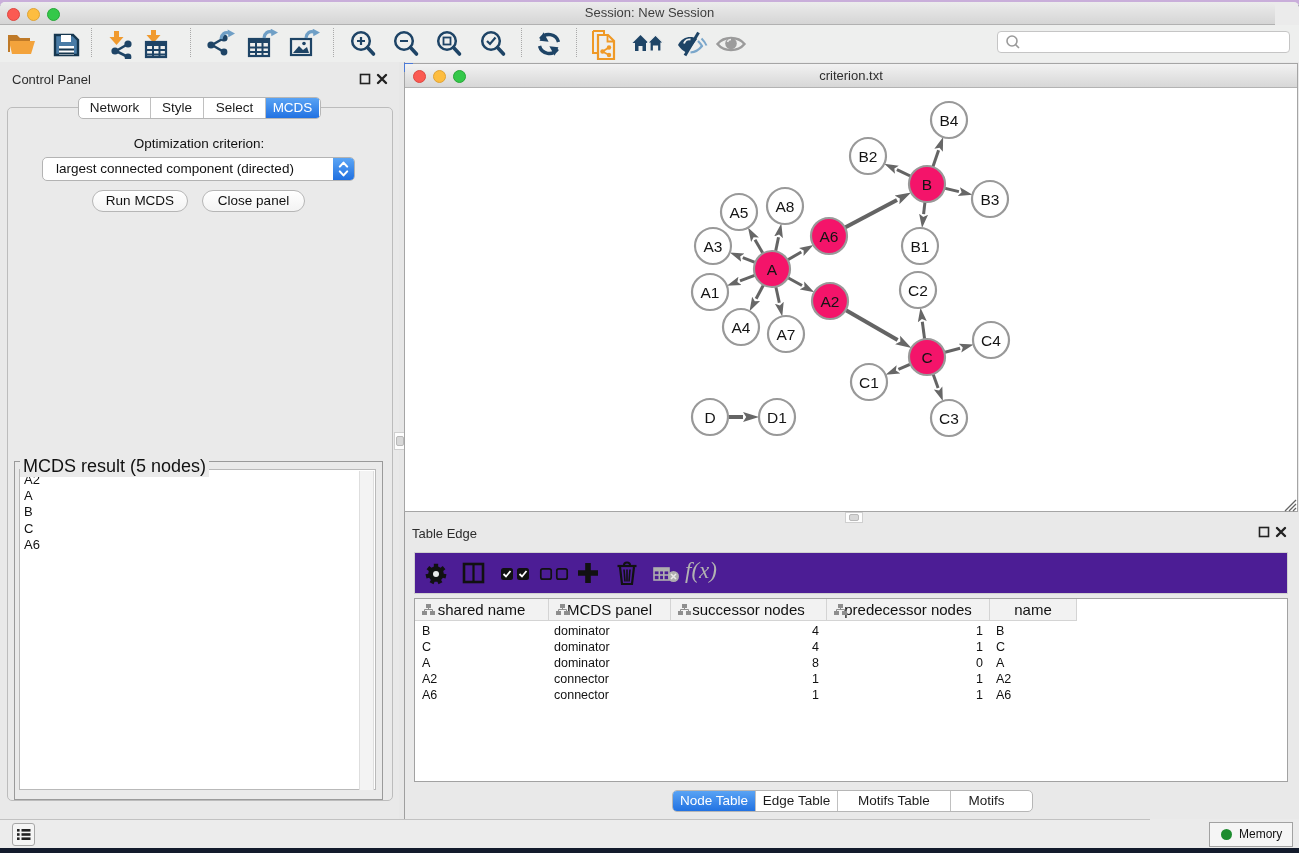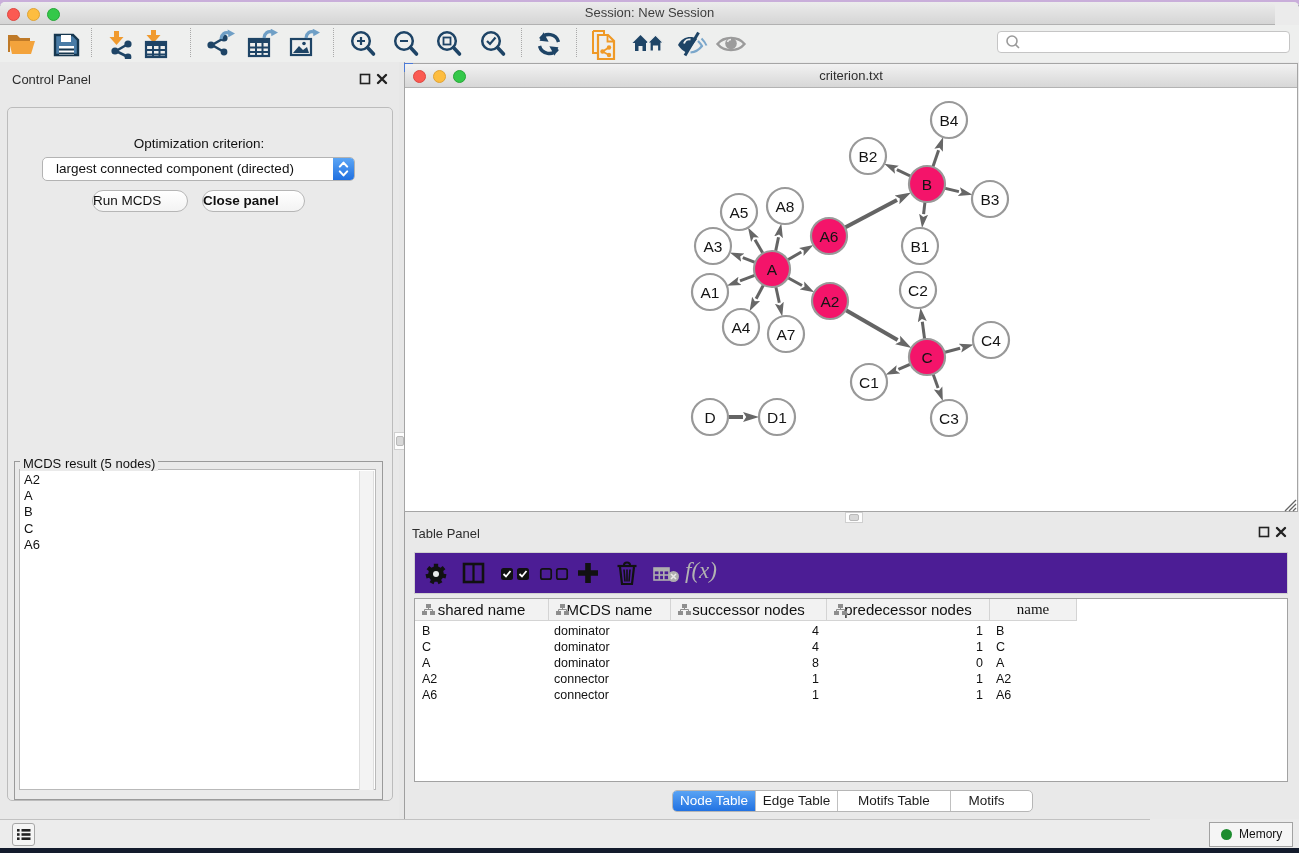--- a/index.html
+++ b/index.html
@@ -23,25 +23,25 @@
 #cpPanel{left:7px;top:45px;width:384px;height:692px;border:1px solid #bcbcbc;border-radius:5px;background:#eaeaea;}
 .seg{display:flex;height:20px;background:#fff;border:1px solid #b6b6b6;border-radius:5px;overflow:hidden;}
 .seg div{font-size:13.5px;color:#1c1c1c;text-align:center;line-height:20px;border-left:1px solid #c0c0c0;}
 .seg div:first-child{border-left:none;}
 .seg .sel{background:linear-gradient(#59a3f4,#2272e2);color:#fff;}
 #cpTabs{left:78px;top:35px;width:241px;}
 #optLabel{left:8px;top:74px;width:382px;text-align:center;font-size:13.5px;color:#111;}
 #combo{left:42px;top:95px;width:311px;height:22px;background:#fff;border:1px solid #b3b3b3;border-radius:5px;}
 #combo span{position:absolute;left:13px;top:3px;font-size:13.5px;color:#111;}
 #comboBtn{position:absolute;right:0;top:0;width:21px;height:22px;background:linear-gradient(#5ba5f5,#2070e0);border-radius:0 4px 4px 0;}
-.btn{height:20px;background:linear-gradient(#ffffff,#f3f3f3);border:1px solid #b6b6b6;border-radius:11px;font-size:13.5px;color:#111;line-height:20px;}
+.btn{height:20px;background:linear-gradient(#ffffff,#f3f3f3);border:1px solid #b6b6b6;border-radius:11px;font-size:13.5px;color:#111;text-align:center;line-height:20px;}
 #runBtn{left:92px;top:128px;width:94px;}
-#closeBtn{left:202px;top:128px;width:101px;font-weight:bold;}
+#closeBtn{left:202px;top:128px;width:101px;}
 #fsBox{left:14px;top:399px;width:367px;height:337px;border:1px solid #9a9a9a;}
-#fsLegend{left:20px;top:394px;background:#eaeaea;padding:0 3px;font-size:13px;color:#111;}
+#fsLegend{left:20px;top:394px;background:#eaeaea;padding:0 3px;font-size:18px;color:#111;}
 #fsList{left:4px;top:7px;width:357px;height:321px;background:#fff;border:1px solid #b9b9b9;font-size:13px;color:#111;line-height:16.2px;padding:2px 0 0 4px;box-sizing:border-box;}
 #fsScroll{position:absolute;right:1px;top:1px;width:13px;height:319px;background:#f3f3f3;border-left:1px solid #dedede;border-right:1px solid #dedede;}
 
 #vdiv{left:399px;top:0;width:5px;height:758px;background:#e7e7e7;border-right:1px solid #9f9f9f;}
 #vhandle{left:394px;top:370px;width:9px;height:16px;background:#fdfdfd;border:1px solid #cfcfcf;}
 #vhandle div{position:absolute;left:1px;top:3px;width:6px;height:8px;background:#d8d8d8;border:1px solid #b9b9b9;border-radius:2px;}
 #hhandle{left:845px;top:450px;width:16px;height:9px;background:#fdfdfd;border:1px solid #cfcfcf;}
 #hhandle div{position:absolute;left:3px;top:1px;width:8px;height:5px;background:#d8d8d8;border:1px solid #b9b9b9;border-radius:2px;}
 
 #netwin{left:404px;top:1px;width:894px;height:449px;background:#fff;border:1px solid #a5a5a5;box-sizing:border-box;}
@@ -213,20 +213,26 @@
   </div>
   <div class="abs" id="main">
     <div class="abs" id="cpTitle">Control Panel</div>
     <svg class="abs" style="left:359px;top:11px" width="12" height="12">
         <rect x="1.5" y="1.5" width="9" height="9" fill="none" stroke="#222" stroke-width="1.6"></rect>
       </svg>
     <svg class="abs" style="left:376px;top:11px" width="12" height="12">
         <path d="M2 2 L10 10 M10 2 L2 10" stroke="#222" stroke-width="2.4" stroke-linecap="round"></path>
       </svg>
     <div class="abs" id="cpPanel"></div>
+    <div class="abs seg" id="cpTabs">
+        <div style="width:71px">Network</div>
+        <div style="width:52px">Style</div>
+        <div style="width:61px">Select</div>
+        <div class="sel" style="width:53px">MCDS</div>
+      </div>
     <div class="abs" id="optLabel">Optimization criterion:</div>
     <div class="abs" id="combo">
         <span>largest connected component (directed)</span>
       <div id="comboBtn"><svg width="21" height="22" viewBox="0 0 21 22">
             <path d="M6.8 8.6 L10.5 4.6 L14.2 8.6 M6.8 13.4 L10.5 17.4 L14.2 13.4" fill="none" stroke="#fff" stroke-width="2.1" stroke-linecap="round" stroke-linejoin="round"></path>
           </svg></div>
     </div>
     <div class="abs btn" id="runBtn">Run MCDS</div>
     <div class="abs btn" id="closeBtn">Close panel</div>
     <div class="abs" id="fsBox">
@@ -327,21 +333,21 @@
         <g stroke="#9b9b9b" stroke-width="1.3">
           <line x1="880" y1="423" x2="891" y2="412"></line>
             <line x1="884" y1="423" x2="891" y2="416"></line>
             <line x1="888" y1="423" x2="891" y2="420"></line>
         </g>
       </svg>
     </div>
     <div class="abs" id="hhandle">
         <div></div>
       </div>
-    <div class="abs" id="tpTitle">Table Panel</div>
+    <div class="abs" id="tpTitle">Table Edge</div>
     <svg class="abs" style="left:1258px;top:464px" width="12" height="12">
         <rect x="1.5" y="1.5" width="9" height="9" fill="none" stroke="#222" stroke-width="1.6"></rect>
       </svg>
     <svg class="abs" style="left:1275px;top:464px" width="12" height="12">
         <path d="M2 2 L10 10 M10 2 L2 10" stroke="#222" stroke-width="2.4" stroke-linecap="round"></path>
       </svg>
     <div class="abs" id="tbar">
       <svg class="abs" style="left:9px;top:9px" width="24" height="24" viewBox="0 0 24 24">
           <path d="M9.8 1.7 L14.2 1.7 L14.1 4.5 L16.6 5.7 L18.7 3.9 L21.4 7.3 L19.2 8.9 L19.8 11.7 L22.5 12.2 L21.5 16.4 L18.9 15.7 L17.1 17.9 L18.4 20.3 L14.5 22.2 L13.4 19.7 L10.6 19.7 L9.5 22.2 L5.6 20.3 L6.9 17.9 L5.1 15.7 L2.5 16.4 L1.5 12.2 L4.2 11.7 L4.8 8.9 L2.6 7.3 L5.3 3.9 L7.4 5.7 L9.9 4.5 Z" fill="#111"></path>
           <circle cx="12" cy="12" r="3" fill="#e9e9e9"></circle>
@@ -382,24 +388,24 @@
             <rect x="1" y="8.2" width="15" height="1.6"></rect>
           </g>
           <circle cx="20.5" cy="10.5" r="5.5" fill="#aeaeae"></circle>
           <path d="M18 8 L23 13 M23 8 L18 13" stroke="#e9e9e9" stroke-width="1.6"></path>
         </svg>
       <div class="abs" style="left:270px;top:5px;font-family:'Liberation Serif',serif;font-style:italic;font-size:23px;color:#b2b2b2;">f(x)</div>
     </div>
     <div class="abs" id="ttable">
       <div id="thead">
         <div class="hcell" style="left:0;width:133px;">shared name</div>
-        <div class="hcell" style="left:134px;width:121px;">MCDS name</div>
+        <div class="hcell" style="left:134px;width:121px;">MCDS panel</div>
         <div class="hcell" style="left:256px;width:155px;">successor nodes</div>
         <div class="hcell" style="left:412px;width:162px;">predecessor nodes</div>
-        <div class="hcell" style="left:575px;width:86px;font-family:Liberation Serif, serif;">name</div>
+        <div class="hcell" style="left:575px;width:86px;">name</div>
       </div>
       <svg class="abs" style="left:7px;top:5px" width="13" height="12">
           <g fill="#8e8e8e">
             <rect x="4" y="0" width="5" height="4"></rect>
             <rect x="0" y="7" width="5" height="4"></rect>
             <rect x="8" y="7" width="5" height="4"></rect>
           </g>
           <path d="M6.5 4 L6.5 5.5 M2.5 7 L2.5 5.5 L10.5 5.5 L10.5 7" fill="none" stroke="#8e8e8e" stroke-width="1"></path>
         </svg>
       <svg class="abs" style="left:141px;top:5px" width="13" height="12">

